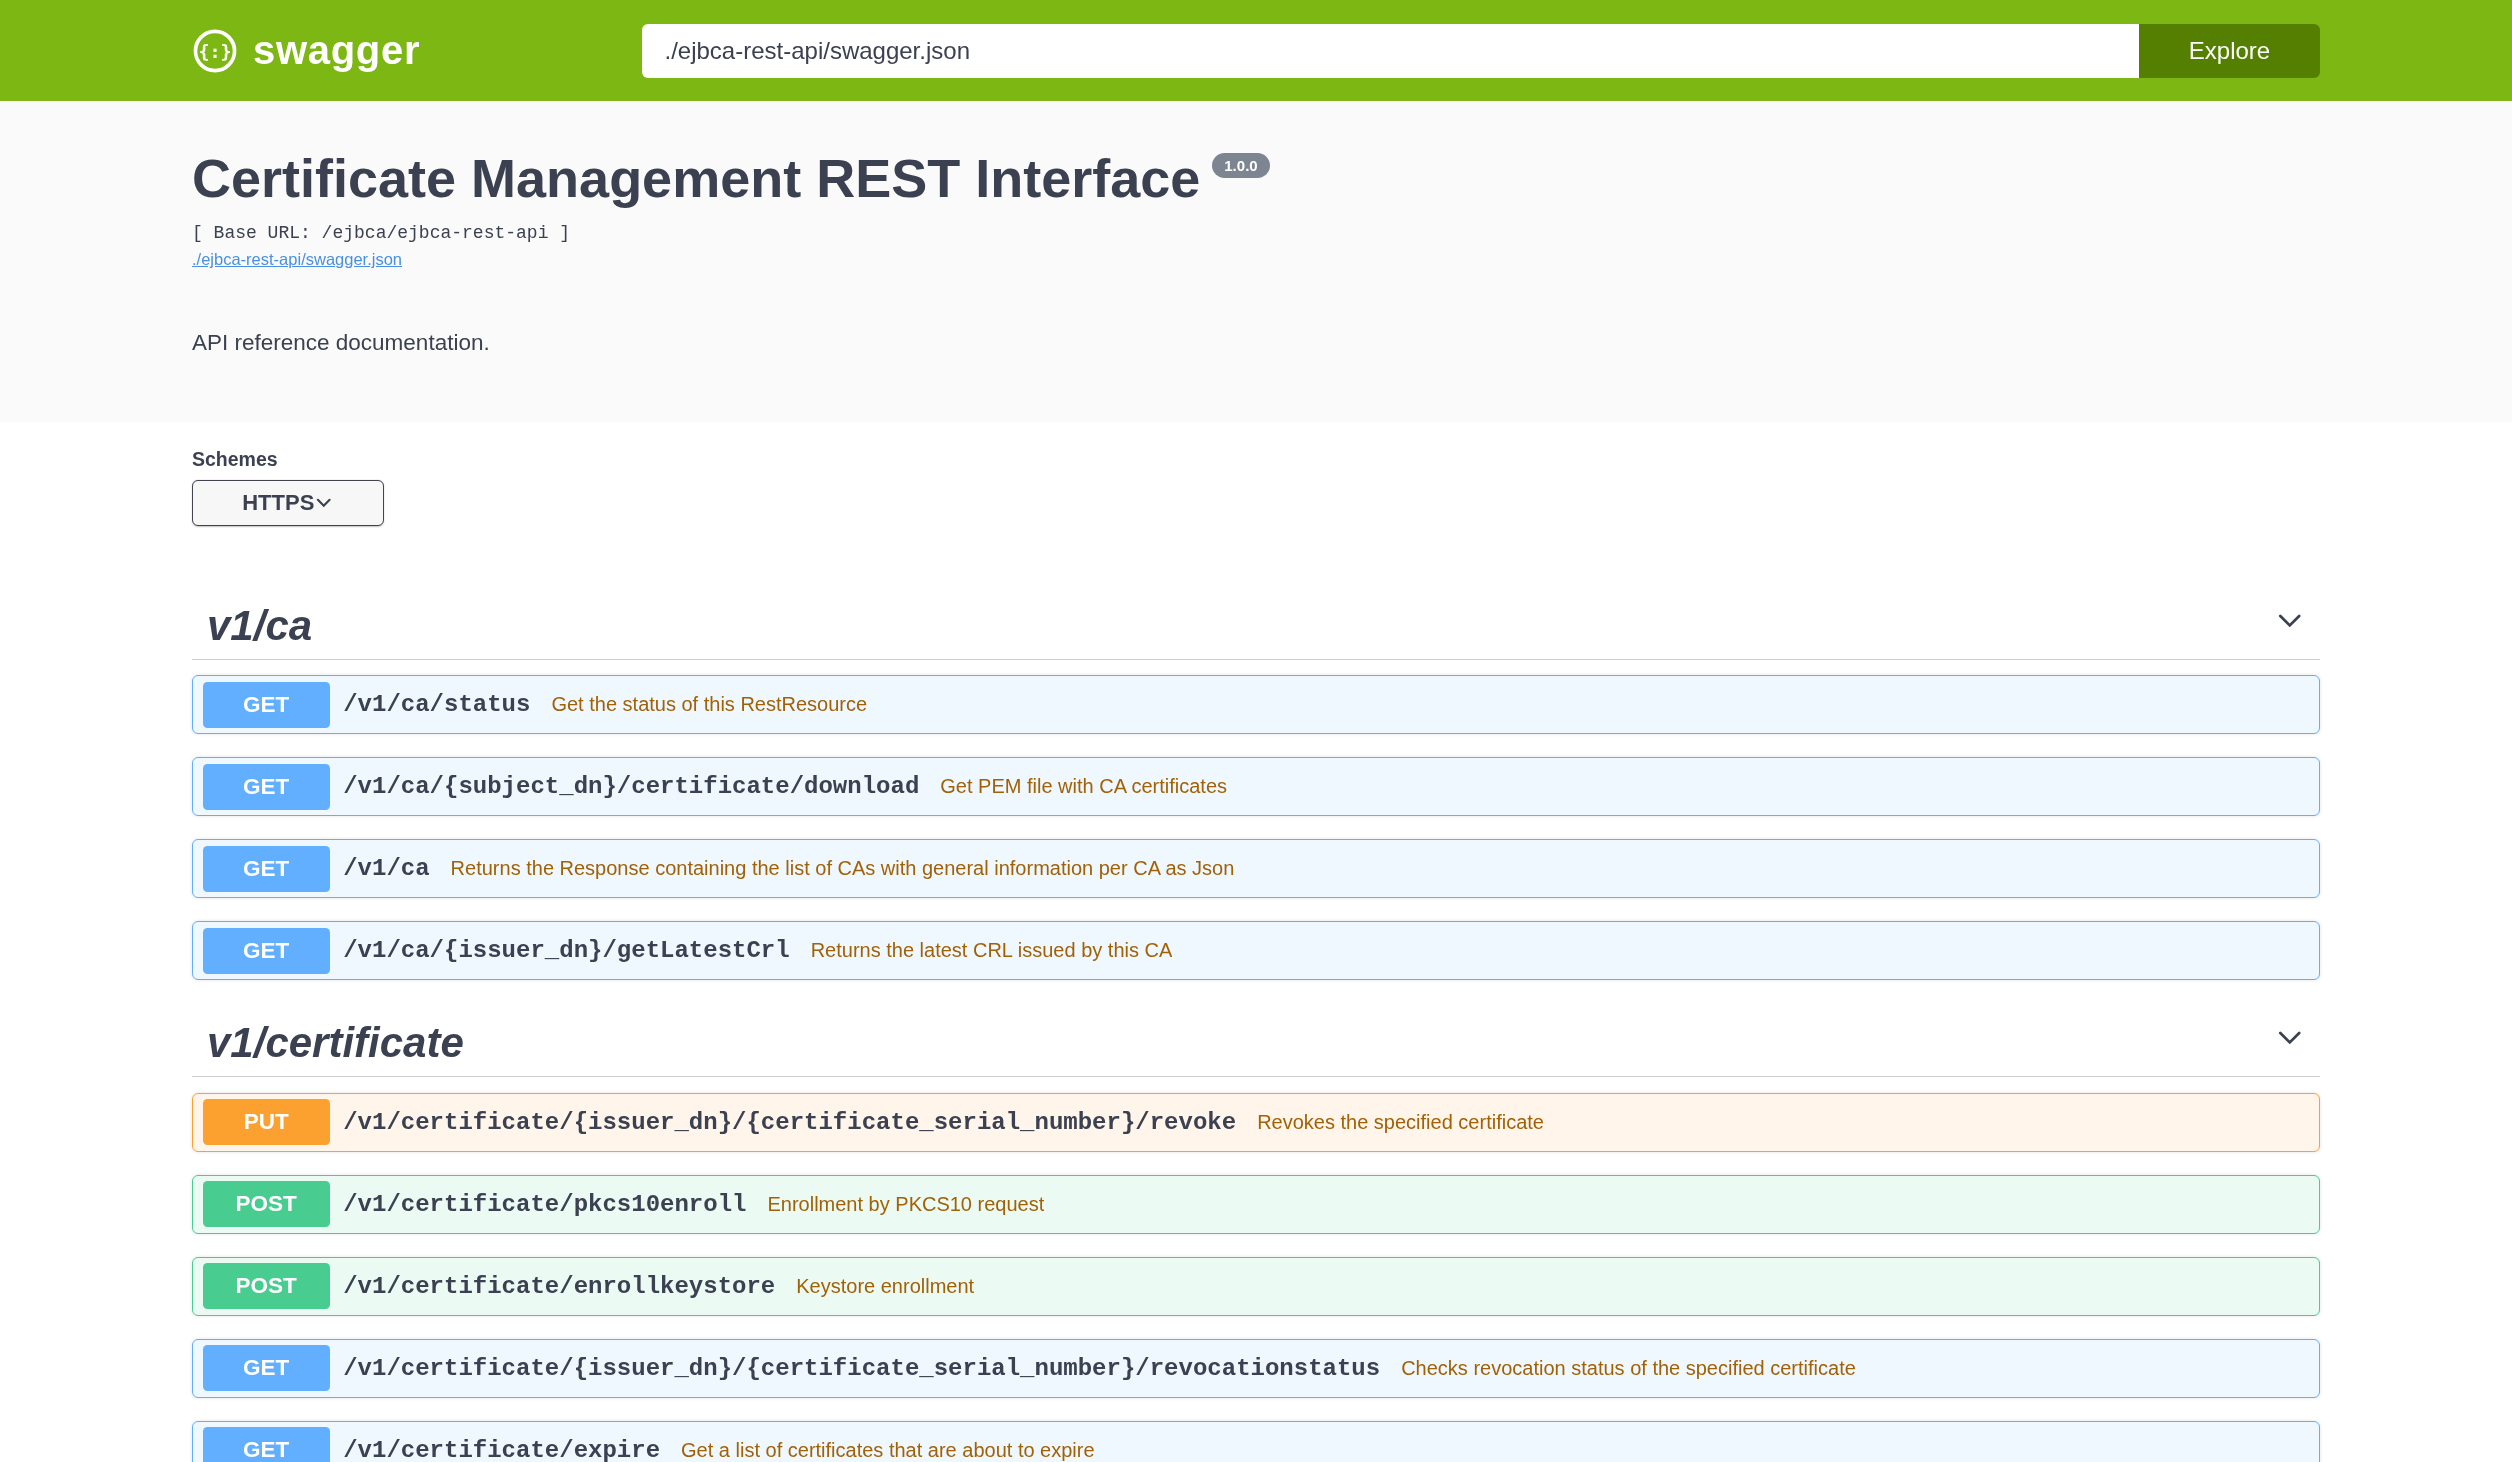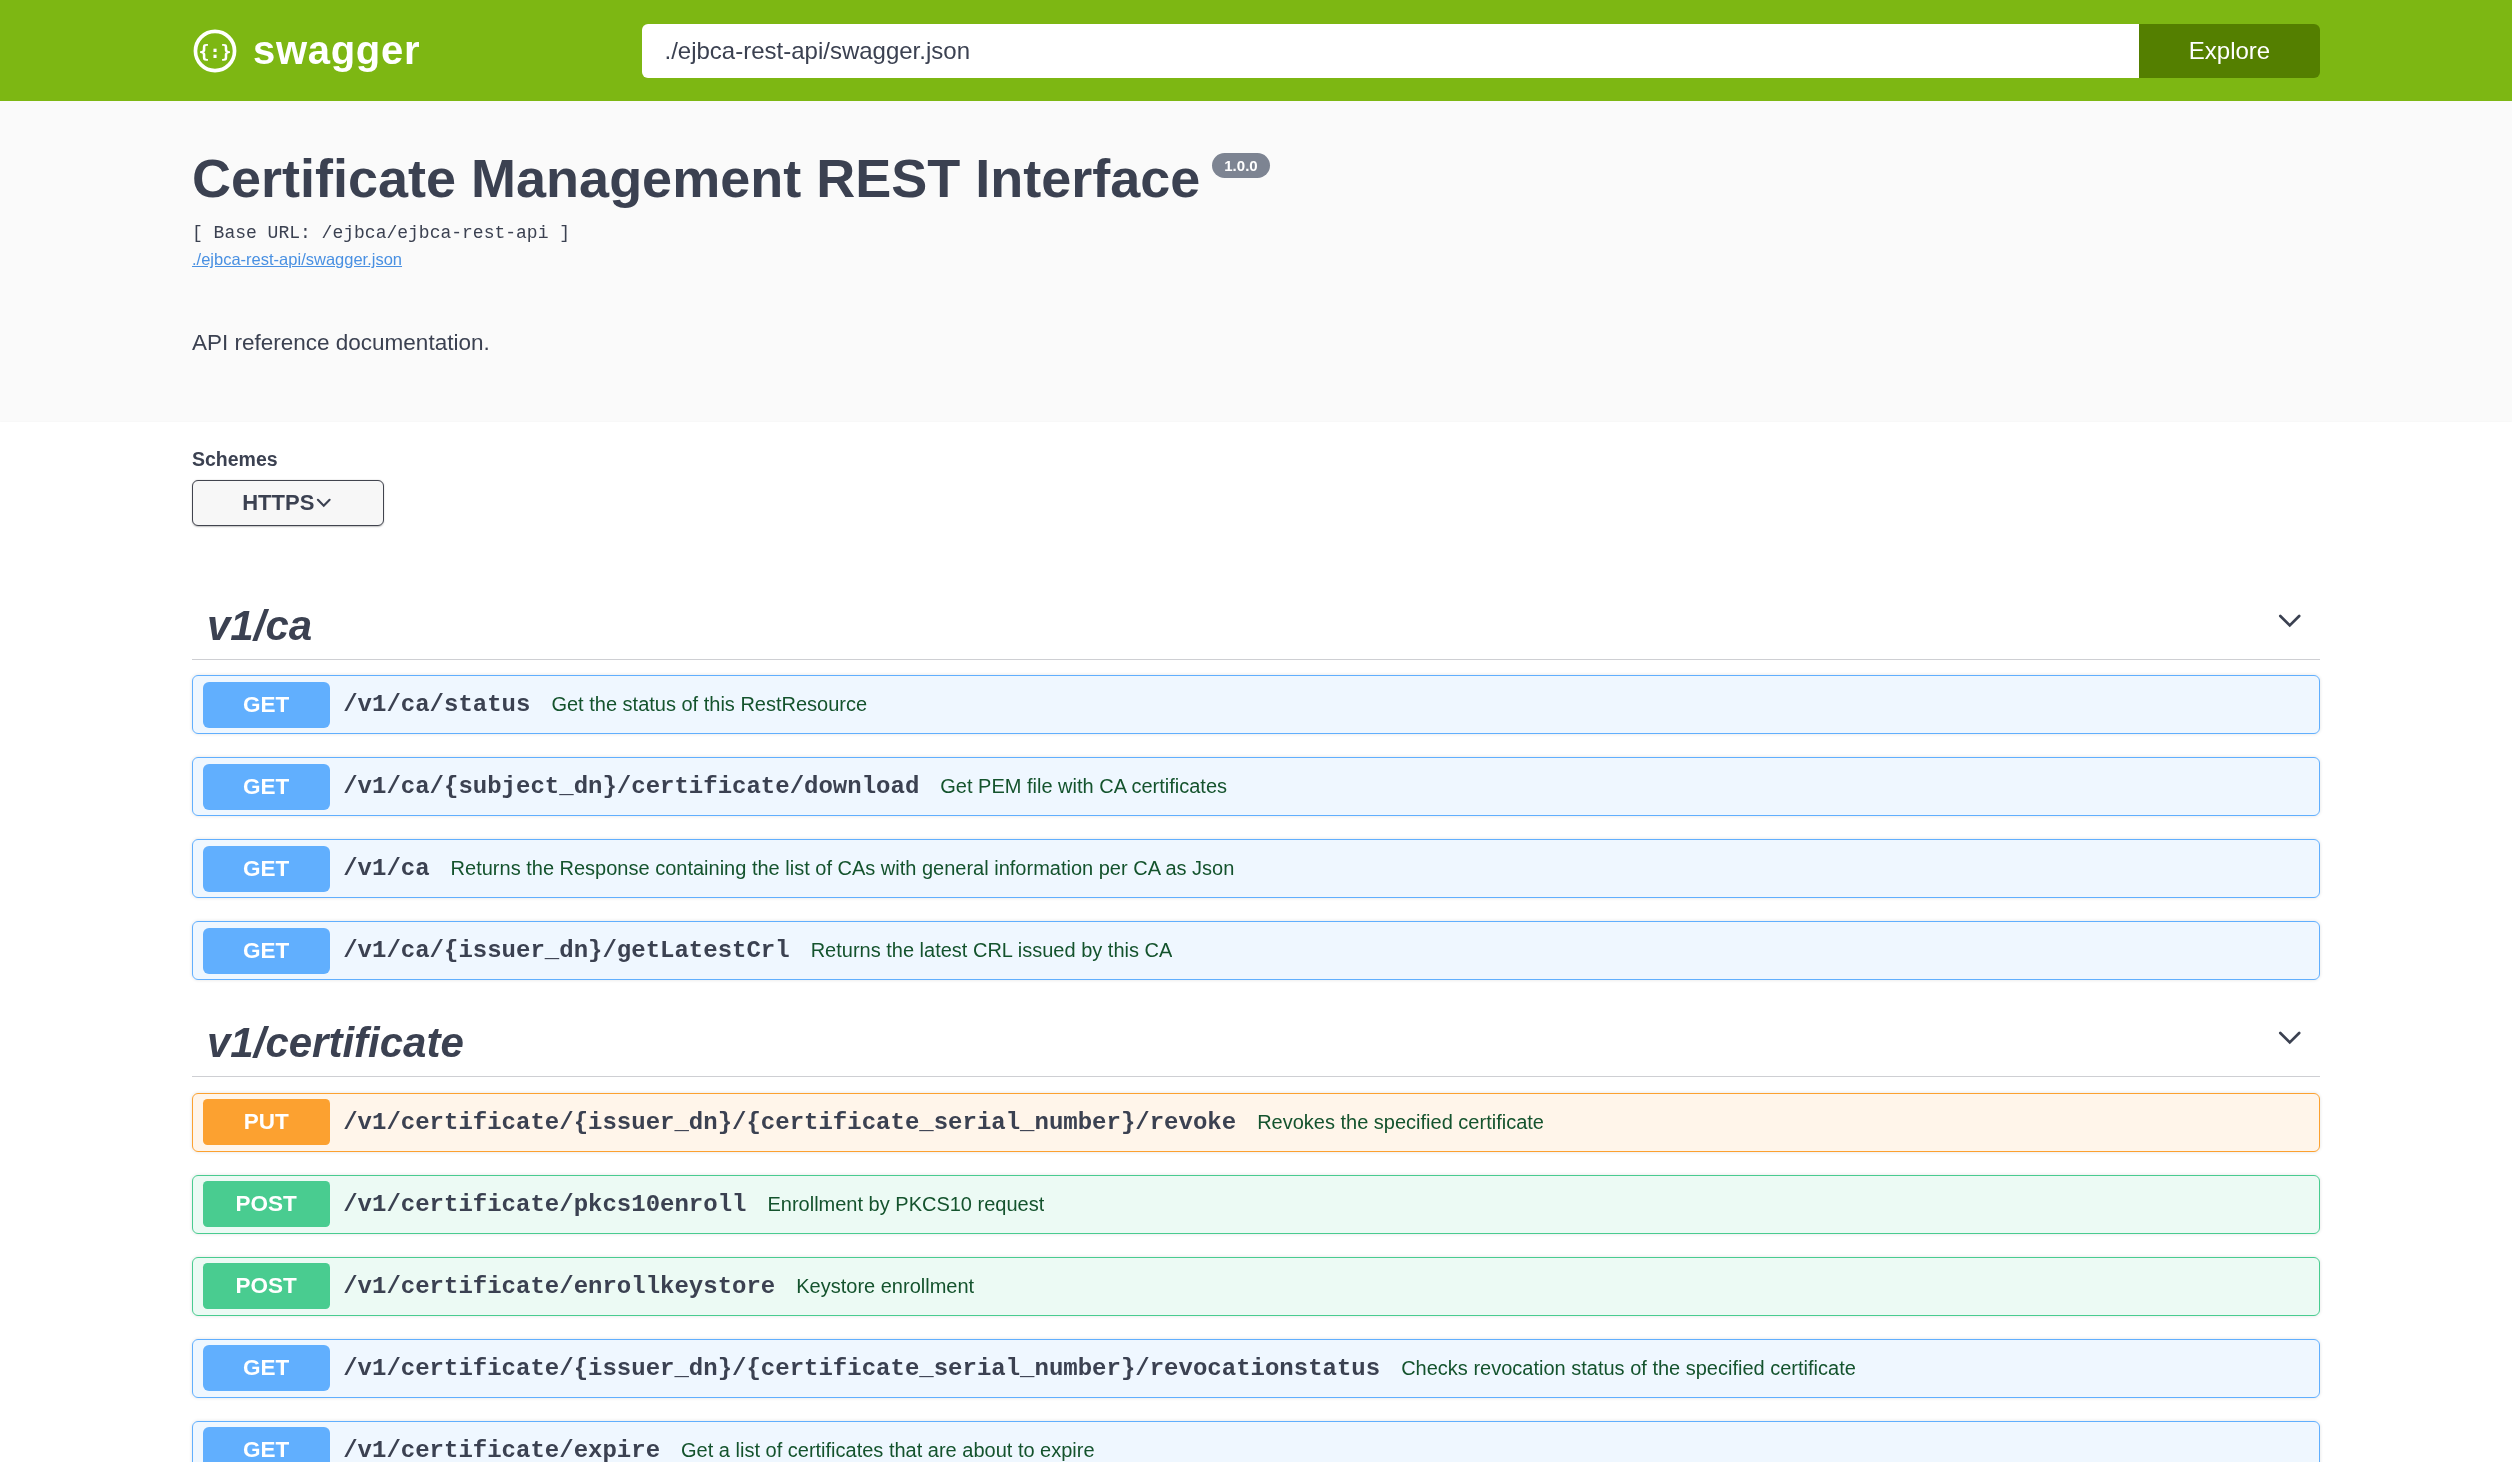--- a/index.html
+++ b/index.html
@@ -87,32 +87,32 @@
   .ob-get  { background:rgba(97,175,254,.1);  border:0.7px solid #61affe; }
   .ob-post { background:rgba(73,204,144,.1);  border:0.7px solid #49cc90; }
   .ob-put  { background:rgba(252,161,48,.1);  border:0.7px solid #fca130; }
 
   .method {
     flex:none; min-width:127px; height:46px; line-height:46px;
     padding:0 7.5px; text-align:center;
     border-radius:4.5px; color:#ffffff;
     font-size:22.5px; font-weight:700;
   }
-  .m-get  { background:#61affe;border-radius:6px; }
+  .m-get  { background:#61affe; }
   .m-post { background:#49cc90; }
   .m-put  { background:#fca130; }
 
   .op-path {
     margin-left:13.5px; white-space:nowrap;
     font-family:"Liberation Mono", monospace;
     font-size:24px; font-weight:700; color:#3b4151;
   }
   .op-desc {
     margin-left:21px; white-space:nowrap; overflow:hidden; text-overflow:ellipsis;
-    font-size:20px; color:#14532d;
+    font-size:20px; color:#a16207;
   }
 </style>
 </head>
 <body>
 
 <header class="topbar">
   <div class="container topbar-inner">
     <div class="brand">
       <svg width="46" height="46" viewBox="0 0 40 40">
         <circle cx="20" cy="20" r="17" fill="none" stroke="#ffffff" stroke-width="3.2"></circle>

